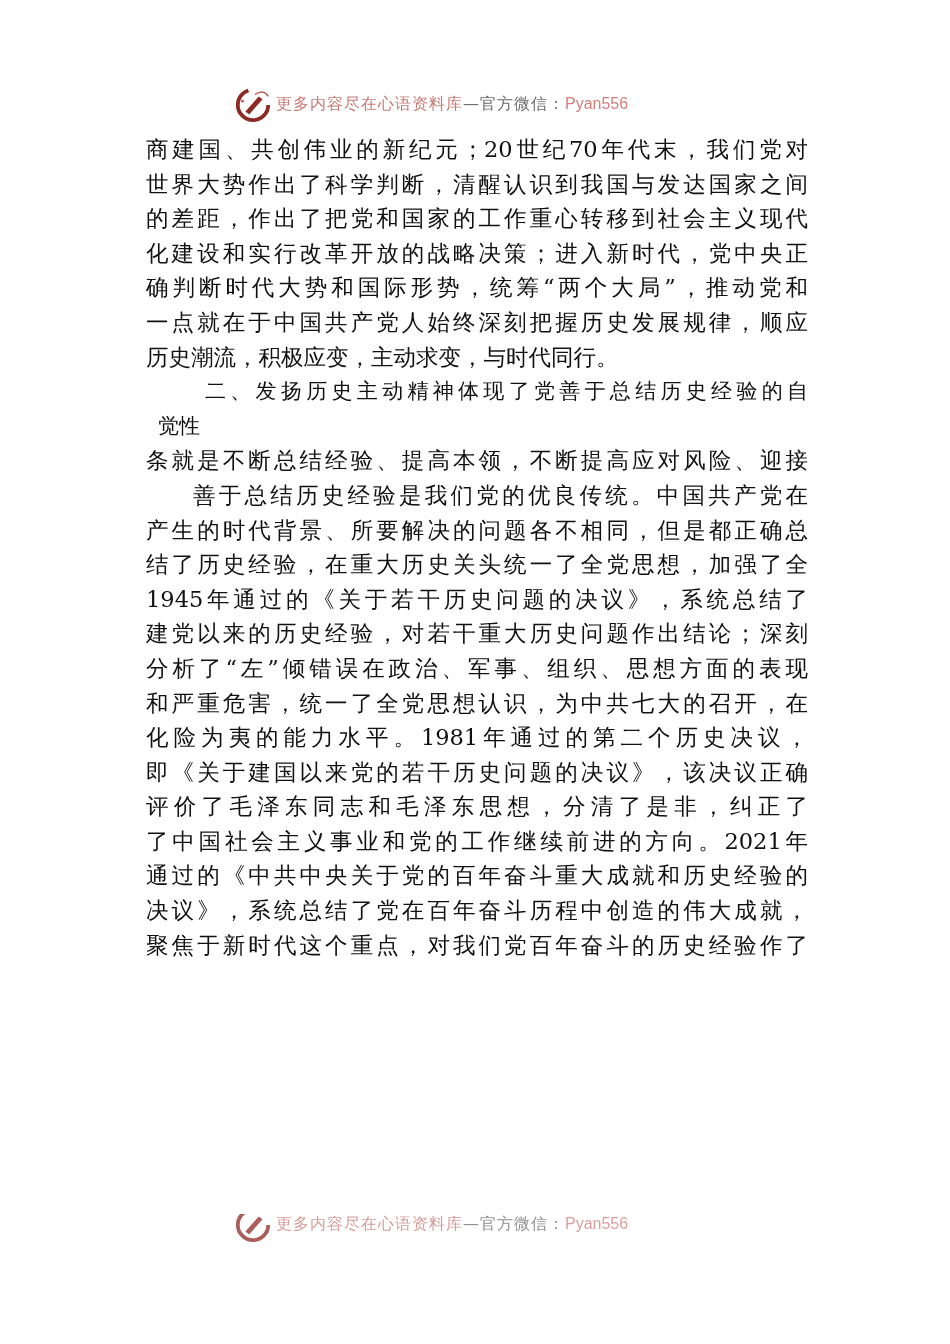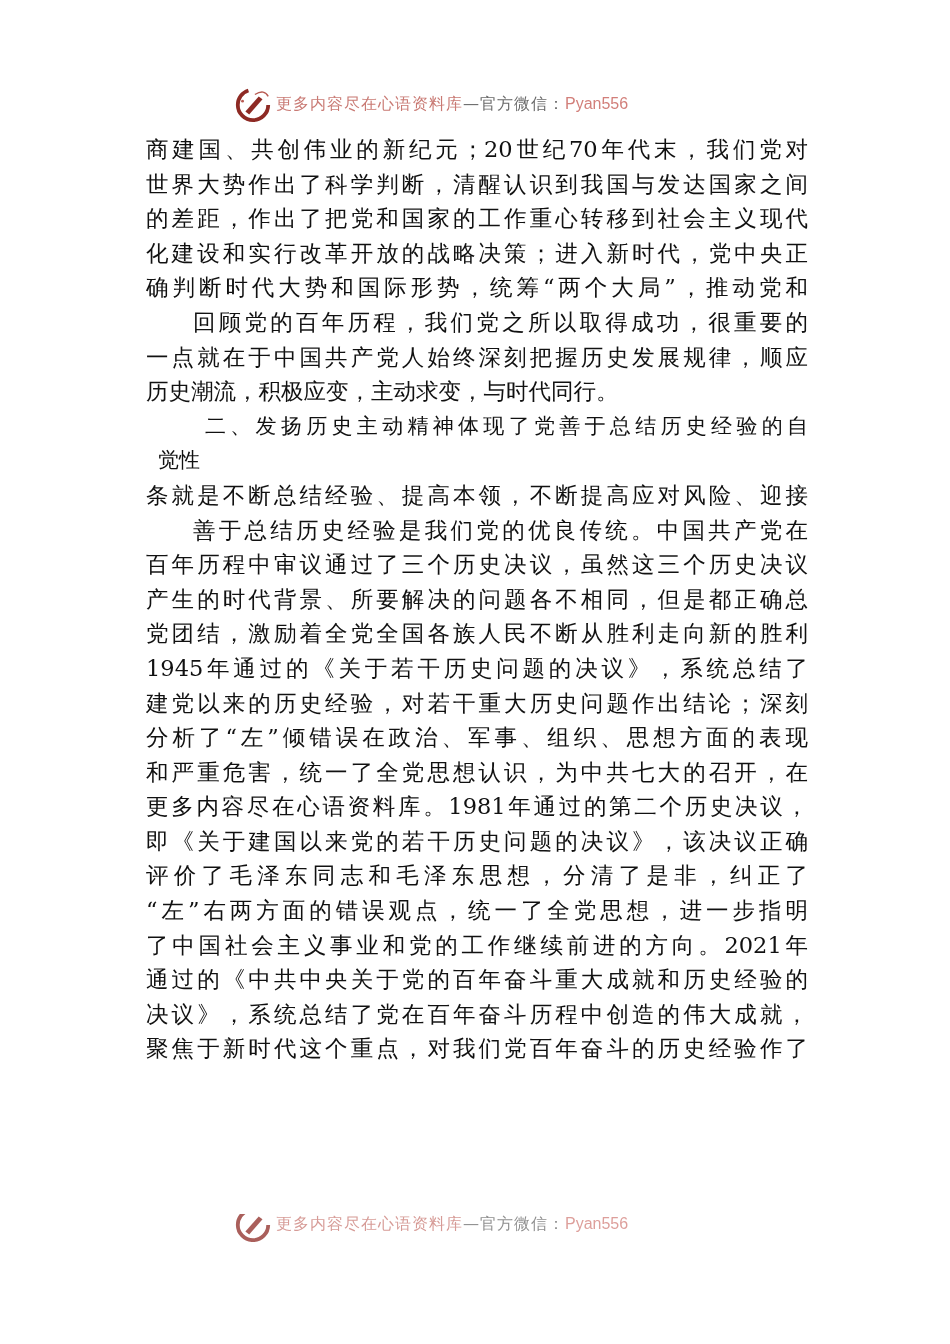--- a/index.html
+++ b/index.html
@@ -33,38 +33,35 @@
     <span class="cn-red">更多内容尽在心语资料库</span><span class="cn-grey">—官方微信：</span><span class="en">Pyan556</span>
   </div>
 </div>
 
 <div class="page">
   <div class="line">商建国、共创伟业的新纪元；20世纪70年代末，我们党对</div>
   <div class="line">世界大势作出了科学判断，清醒认识到我国与发达国家之间</div>
   <div class="line">的差距，作出了把党和国家的工作重心转移到社会主义现代</div>
   <div class="line">化建设和实行改革开放的战略决策；进入新时代，党中央正</div>
   <div class="line">确判断时代大势和国际形势，统筹“两个大局”，推动党和</div>
-  <div class="line indent">回顾党的百年历程，我们党之所以取得成功，很重要的</div>
   <div class="line">一点就在于中国共产党人始终深刻把握历史发展规律，顺应</div>
   <div class="line last">历史潮流，积极应变，主动求变，与时代同行。</div>
   <div class="line indent heading">二、发扬历史主动精神体现了党善于总结历史经验的自</div>
   <div class="line last heading">觉性</div>
   <div class="line">条就是不断总结经验、提高本领，不断提高应对风险、迎接</div>
   <div class="line indent">善于总结历史经验是我们党的优良传统。中国共产党在</div>
-  <div class="line">百年历程中审议通过了三个历史决议，虽然这三个历史决议</div>
   <div class="line">产生的时代背景、所要解决的问题各不相同，但是都正确总</div>
-  <div class="line">党团结，激励着全党全国各族人民不断从胜利走向新的胜利</div>
+  <div class="line">结了历史经验，在重大历史关头统一了全党思想，加强了全</div>
   <div class="line">1945年通过的《关于若干历史问题的决议》，系统总结了</div>
   <div class="line">建党以来的历史经验，对若干重大历史问题作出结论；深刻</div>
   <div class="line">分析了“左”倾错误在政治、军事、组织、思想方面的表现</div>
   <div class="line">和严重危害，统一了全党思想认识，为中共七大的召开，在</div>
-  <div class="line">更多内容尽在心语资料库。1981年通过的第二个历史决议，</div>
+  <div class="line">化险为夷的能力水平。1981年通过的第二个历史决议，</div>
   <div class="line">即《关于建国以来党的若干历史问题的决议》，该决议正确</div>
   <div class="line">评价了毛泽东同志和毛泽东思想，分清了是非，纠正了</div>
-  <div class="line">“左”右两方面的错误观点，统一了全党思想，进一步指明</div>
   <div class="line">了中国社会主义事业和党的工作继续前进的方向。2021年</div>
   <div class="line">通过的《中共中央关于党的百年奋斗重大成就和历史经验的</div>
   <div class="line">决议》，系统总结了党在百年奋斗历程中创造的伟大成就，</div>
   <div class="line">聚焦于新时代这个重点，对我们党百年奋斗的历史经验作了</div>
 </div>
 
 <div class="footer-banner">
   <svg class="logo" viewBox="0 0 40 40">
     <circle cx="20" cy="21" r="16" fill="none" stroke="#8e2a24" stroke-width="4" stroke-dasharray="70 30"></circle>
     <path d="M12 28 L26 12 L30 15 L16 31 Z" fill="#8e2a24"></path>

